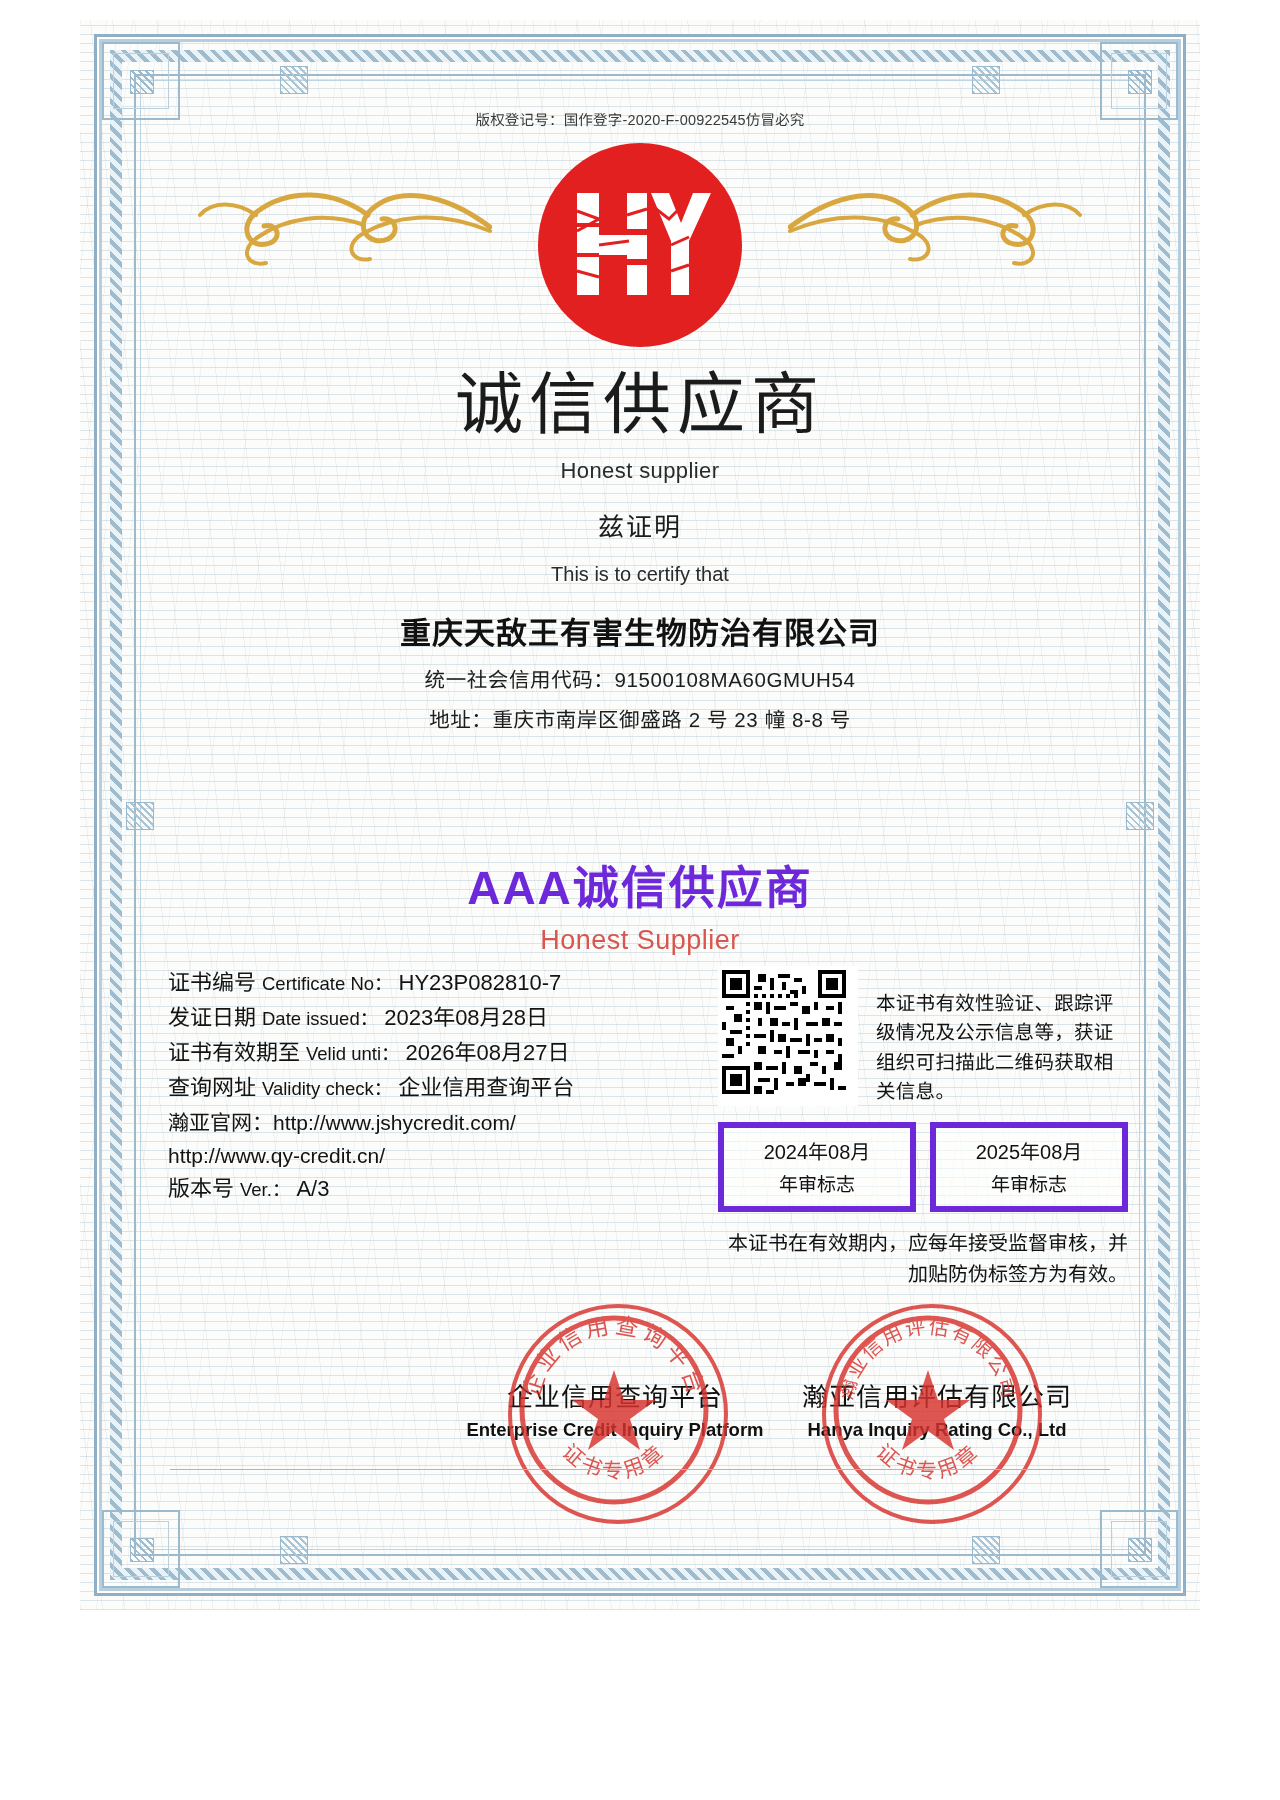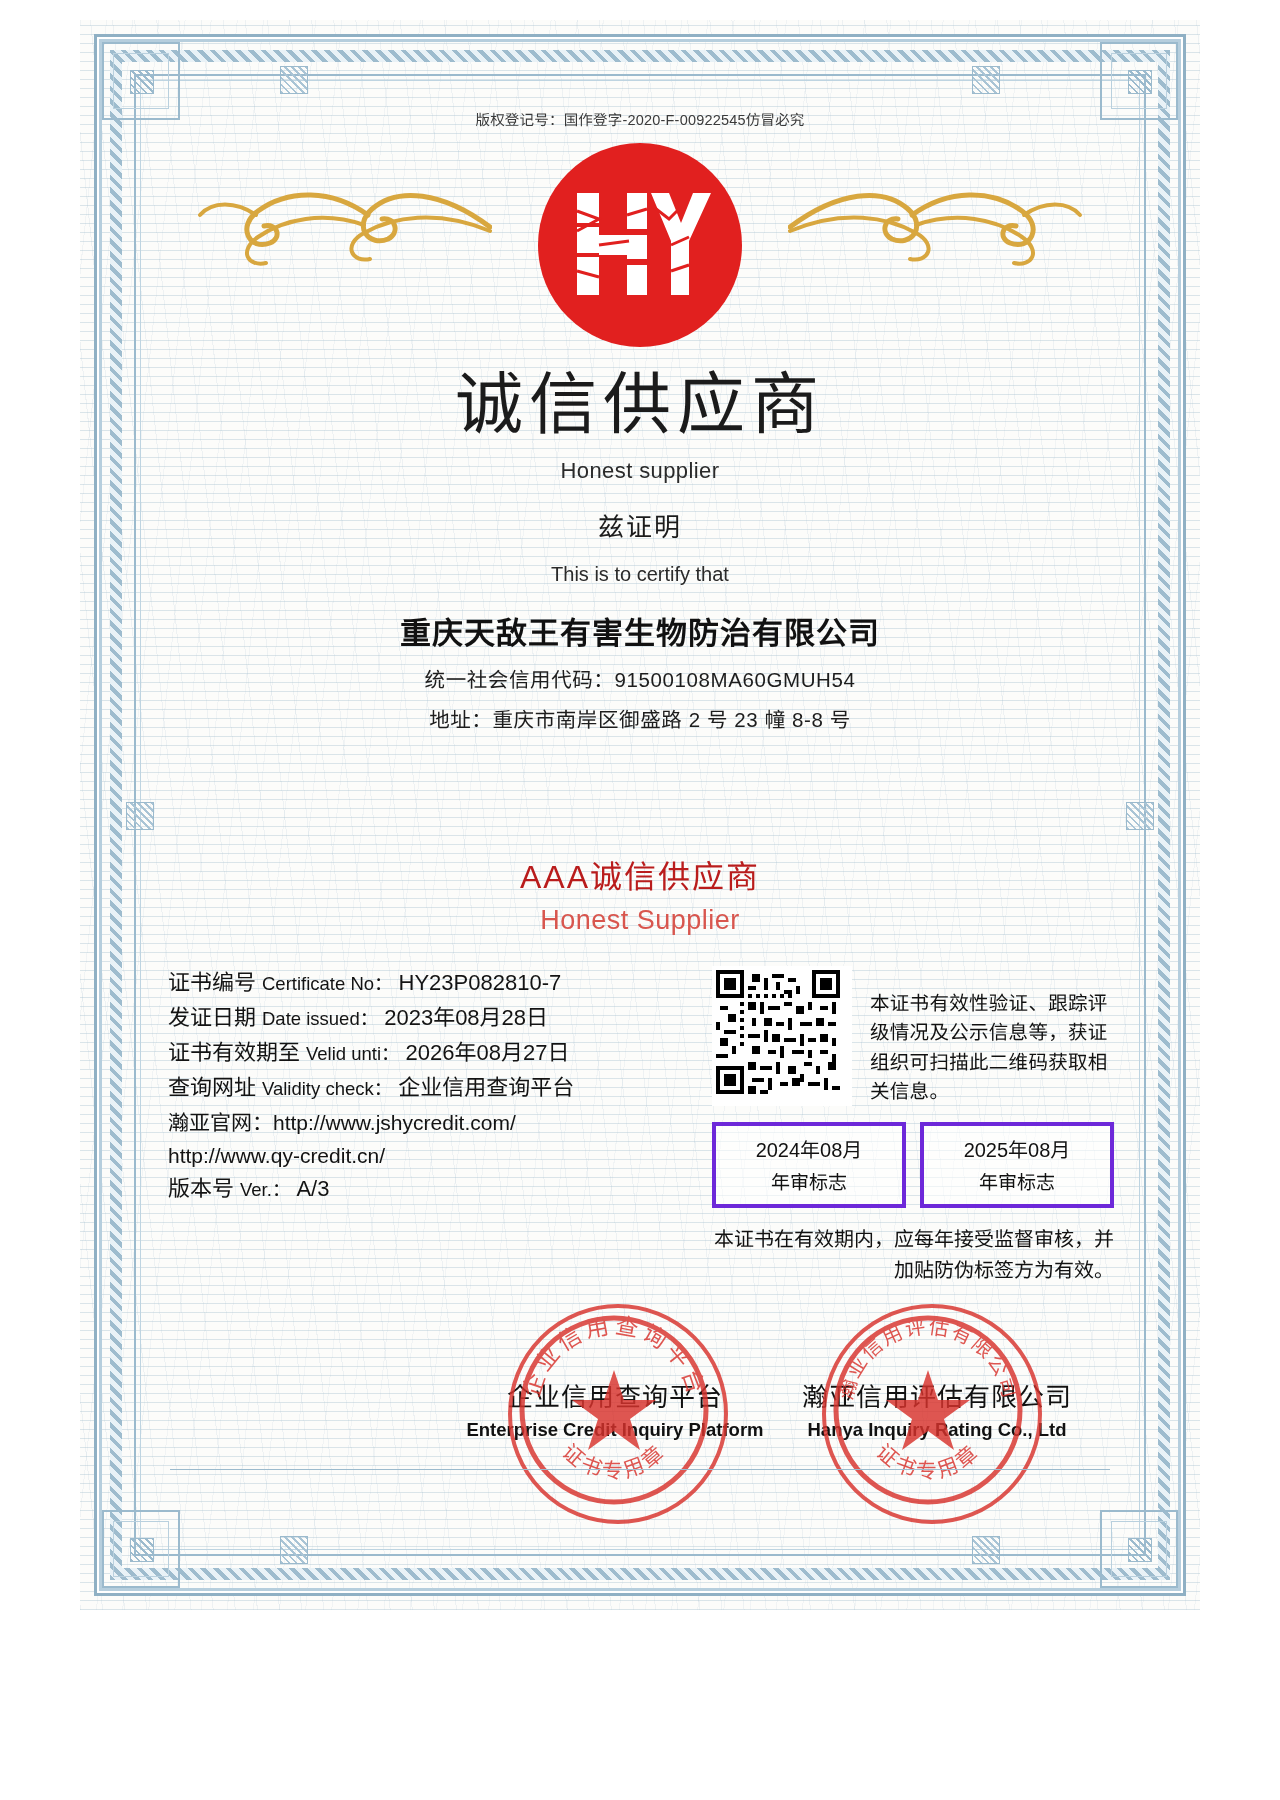--- a/index.html
+++ b/index.html
@@ -217,39 +217,39 @@
   .company-line {
     text-align: center;
     font-size: 20.5px;
     color: #1d1d1d;
     margin-top: 10px;
     letter-spacing: .6px;
   }
 
   .award-cn {
     text-align: center;
-    font-size: 32px;
-    font-weight: normal;
-    color: #b91c1c;
+    font-size: 46px;
+    font-weight: bold;
+    color: #6d28d9;
     margin-top: 118px;
     letter-spacing: 2px;
   }
   .award-en {
     text-align: center;
     font-size: 27px;
     color: #d8564e;
     margin-top: 8px;
     letter-spacing: .5px;
   }
 
   
   .details-wrap {
     position: absolute;
     left: 18px;
-    right: 16px;
+    right: 2px;
     top: 880px;
     display: flex;
     gap: 24px;
   }
   .details-left {
     width: 560px;
     color: #131313;
     font-size: 21.5px;
     line-height: 1.58;
   }
@@ -283,21 +283,21 @@
     letter-spacing: .3px;
   }
 
   .stamp-boxes {
     display: flex;
     gap: 14px;
     margin-top: 16px;
   }
   .stamp-box {
     width: 186px;
-    border: 4px solid #6d28d9;
+    border: 6px solid #6d28d9;
     text-align: center;
     padding: 8px 0 10px 0;
     background: rgba(255,255,255,.55);
   }
   .stamp-box .yr { font-size: 20px; color: #111; }
   .stamp-box .tag { font-size: 19px; color: #111; margin-top: 4px; }
 
   .annual-note {
     margin-top: 16px;
     text-align: right;

